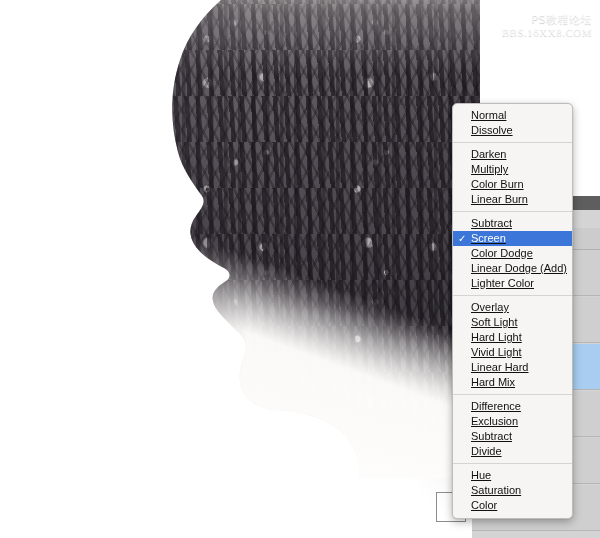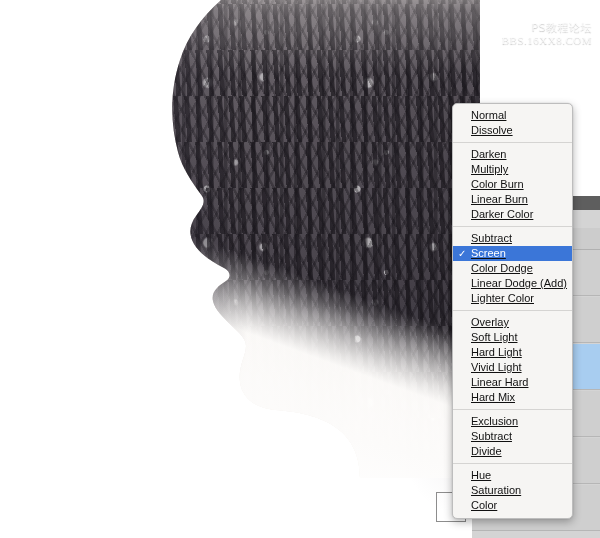--- a/index.html
+++ b/index.html
@@ -108,21 +108,21 @@
   
   #ghost {
     position:absolute; left: 300px; top: 250px; width: 270px; height: 260px;
     background:
       radial-gradient(ellipse 120px 90px at 40% 30%, rgba(150,130,140,0.13) 0%, rgba(150,130,140,0) 70%),
       radial-gradient(ellipse 90px 120px at 60% 70%, rgba(140,125,135,0.11) 0%, rgba(140,125,135,0) 70%);
   }
 
   
   #watermark {
-    position:absolute; right: 8px; top: 21px; text-align: right;
+    position:absolute; right: 8px; top: 13px; text-align: right;
     font-family: "DejaVu Sans", sans-serif;
     color: rgba(255,255,255,0.80);
     text-shadow: 0 1px 1px rgba(0,0,0,0.22);
     line-height: 1.22; letter-spacing: 0.5px;
   }
   #watermark .wm1 { font-size: 11px; }
   #watermark .wm2 { font-size: 11px; font-family: Liberation Serif, serif; }
 
   
   #blend-menu {
@@ -216,41 +216,41 @@
       <div class="menu-group">
         <div class="menu-item"><span>Normal</span></div>
         <div class="menu-item"><span>Dissolve</span></div>
       </div>
       <div class="menu-sep"></div>
       <div class="menu-group">
         <div class="menu-item"><span>Darken</span></div>
         <div class="menu-item"><span>Multiply</span></div>
         <div class="menu-item"><span>Color Burn</span></div>
         <div class="menu-item"><span>Linear Burn</span></div>
-        <div class="menu-item"><span>Darker Color</span></div>
       </div>
       <div class="menu-sep"></div>
       <div class="menu-group">
         <div class="menu-item"><span>Subtract</span></div>
         <div class="menu-item selected"><span class="check">✓</span><span>Screen</span></div>
         <div class="menu-item"><span>Color Dodge</span></div>
         <div class="menu-item"><span>Linear Dodge (Add)</span></div>
         <div class="menu-item"><span>Lighter Color</span></div>
       </div>
       <div class="menu-sep"></div>
       <div class="menu-group">
         <div class="menu-item"><span>Overlay</span></div>
         <div class="menu-item"><span>Soft Light</span></div>
         <div class="menu-item"><span>Hard Light</span></div>
         <div class="menu-item"><span>Vivid Light</span></div>
         <div class="menu-item"><span>Linear Hard</span></div>
         <div class="menu-item"><span>Hard Mix</span></div>
       </div>
       <div class="menu-sep"></div>
       <div class="menu-group">
+        <div class="menu-item"><span>Difference</span></div>
         <div class="menu-item"><span>Exclusion</span></div>
         <div class="menu-item"><span>Subtract</span></div>
         <div class="menu-item"><span>Divide</span></div>
       </div>
       <div class="menu-sep"></div>
       <div class="menu-group">
         <div class="menu-item"><span>Hue</span></div>
         <div class="menu-item"><span>Saturation</span></div>
         <div class="menu-item"><span>Color</span></div>
       </div>

